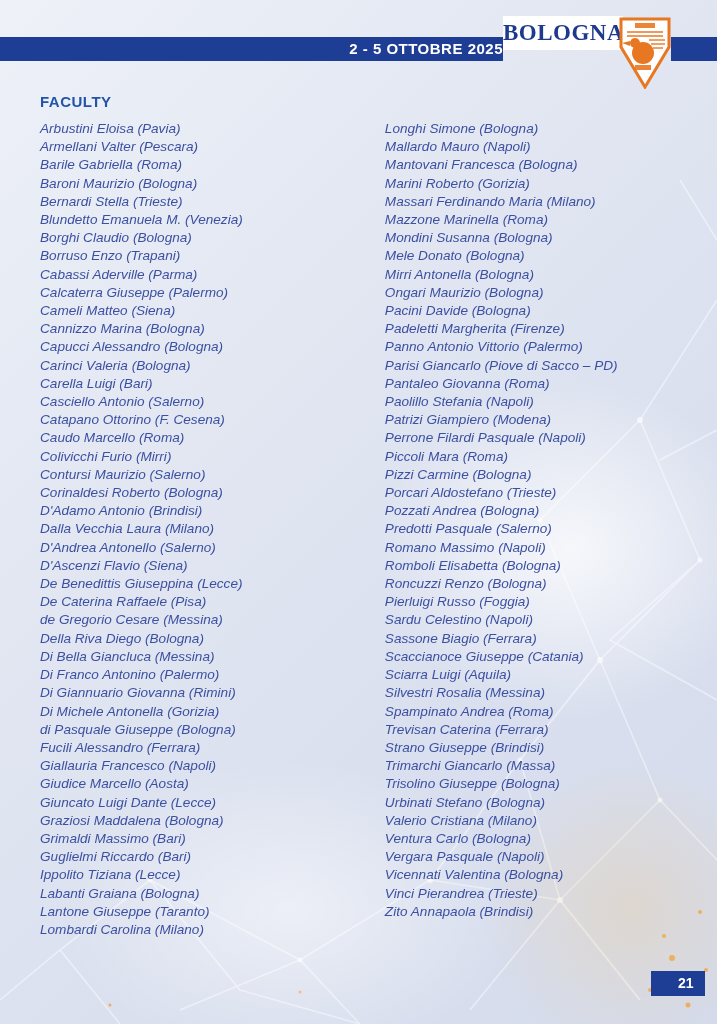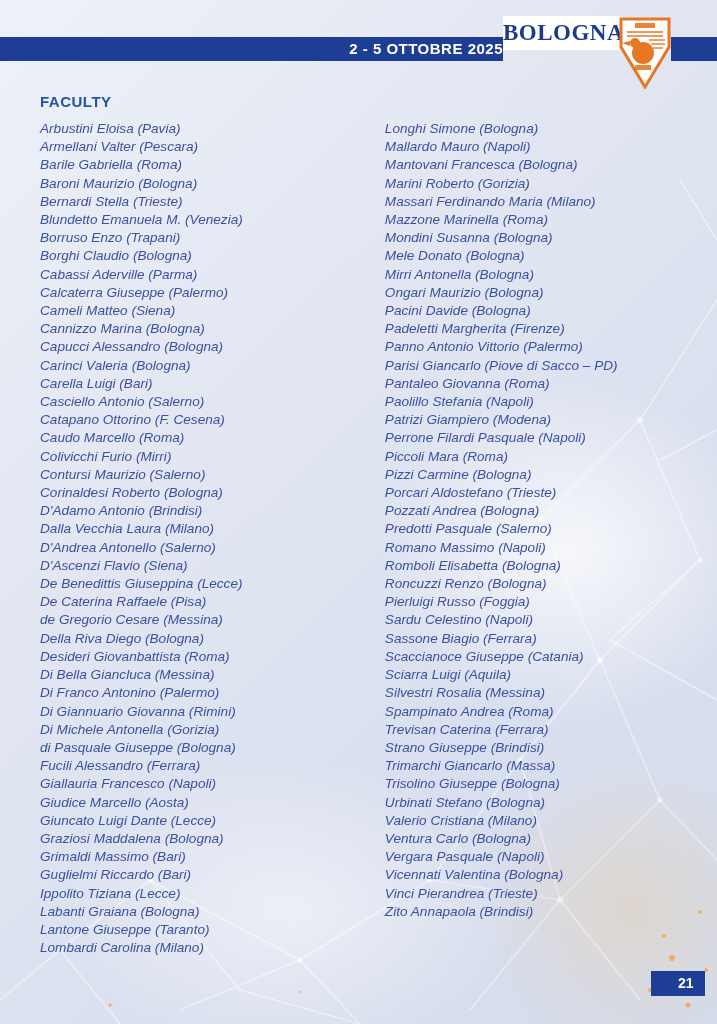--- a/index.html
+++ b/index.html
@@ -146,22 +146,22 @@
 <div class="page-title">FACULTY</div>
 
 <div class="columns">
   <div class="col left">
       <div class="name-line">Arbustini Eloisa (Pavia)</div>
       <div class="name-line">Armellani Valter (Pescara)</div>
       <div class="name-line">Barile Gabriella (Roma)</div>
       <div class="name-line">Baroni Maurizio (Bologna)</div>
       <div class="name-line">Bernardi Stella (Trieste)</div>
       <div class="name-line">Blundetto Emanuela M. (Venezia)</div>
+      <div class="name-line">Borghi Claudio (Bologna)</div>
       <div class="name-line">Borruso Enzo (Trapani)</div>
-      <div class="name-line">Borghi Claudio (Bologna)</div>
       <div class="name-line">Cabassi Aderville (Parma)</div>
       <div class="name-line">Calcaterra Giuseppe (Palermo)</div>
       <div class="name-line">Cameli Matteo (Siena)</div>
       <div class="name-line">Cannizzo Marina (Bologna)</div>
       <div class="name-line">Capucci Alessandro (Bologna)</div>
       <div class="name-line">Carinci Valeria (Bologna)</div>
       <div class="name-line">Carella Luigi (Bari)</div>
       <div class="name-line">Casciello Antonio (Salerno)</div>
       <div class="name-line">Catapano Ottorino (F. Cesena)</div>
       <div class="name-line">Caudo Marcello (Roma)</div>
@@ -169,21 +169,20 @@
       <div class="name-line">Contursi Maurizio (Salerno)</div>
       <div class="name-line">Corinaldesi Roberto (Bologna)</div>
       <div class="name-line">D'Adamo Antonio (Brindisi)</div>
       <div class="name-line">Dalla Vecchia Laura (Milano)</div>
       <div class="name-line">D'Andrea Antonello (Salerno)</div>
       <div class="name-line">D'Ascenzi Flavio (Siena)</div>
       <div class="name-line">De Benedittis Giuseppina (Lecce)</div>
       <div class="name-line">De Caterina Raffaele (Pisa)</div>
       <div class="name-line">de Gregorio Cesare (Messina)</div>
       <div class="name-line">Della Riva Diego (Bologna)</div>
-      <div class="name-line">Desideri Giovanbattista (Roma)</div>
       <div class="name-line">Di Bella Giancluca (Messina)</div>
       <div class="name-line">Di Franco Antonino (Palermo)</div>
       <div class="name-line">Di Giannuario Giovanna (Rimini)</div>
       <div class="name-line">Di Michele Antonella (Gorizia)</div>
       <div class="name-line">di Pasquale Giuseppe (Bologna)</div>
       <div class="name-line">Fucili Alessandro (Ferrara)</div>
       <div class="name-line">Giallauria Francesco (Napoli)</div>
       <div class="name-line">Giudice Marcello (Aosta)</div>
       <div class="name-line">Giuncato Luigi Dante (Lecce)</div>
       <div class="name-line">Graziosi Maddalena (Bologna)</div>

